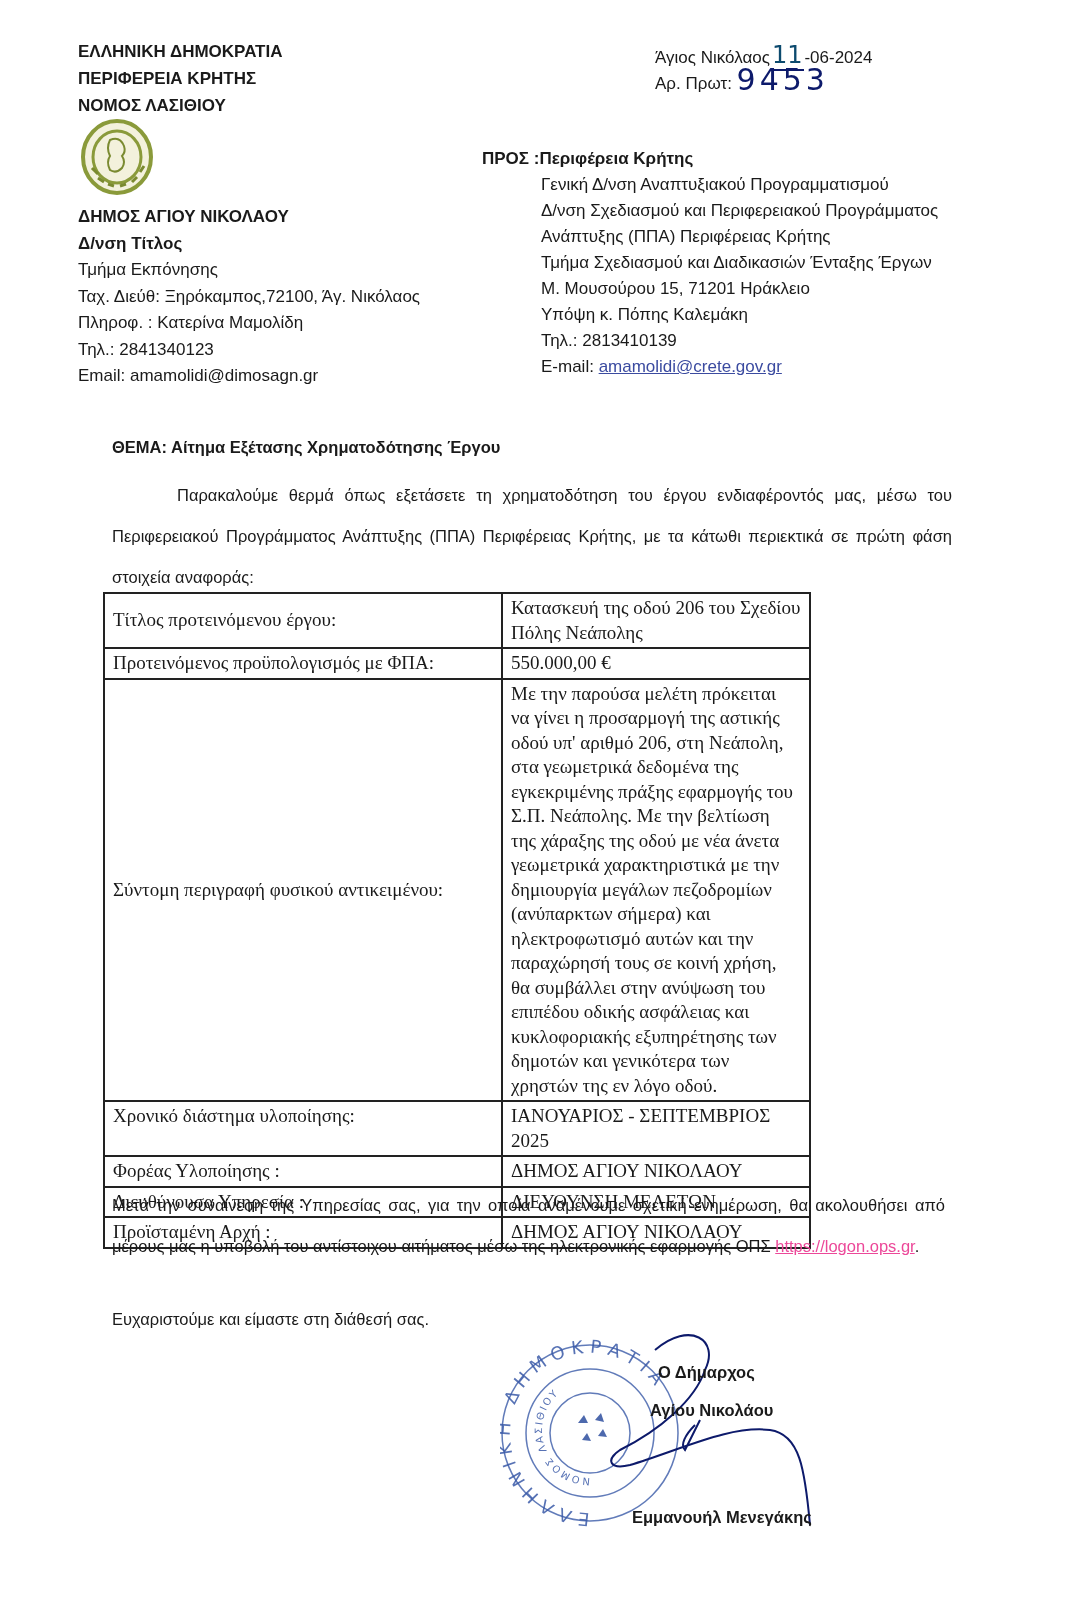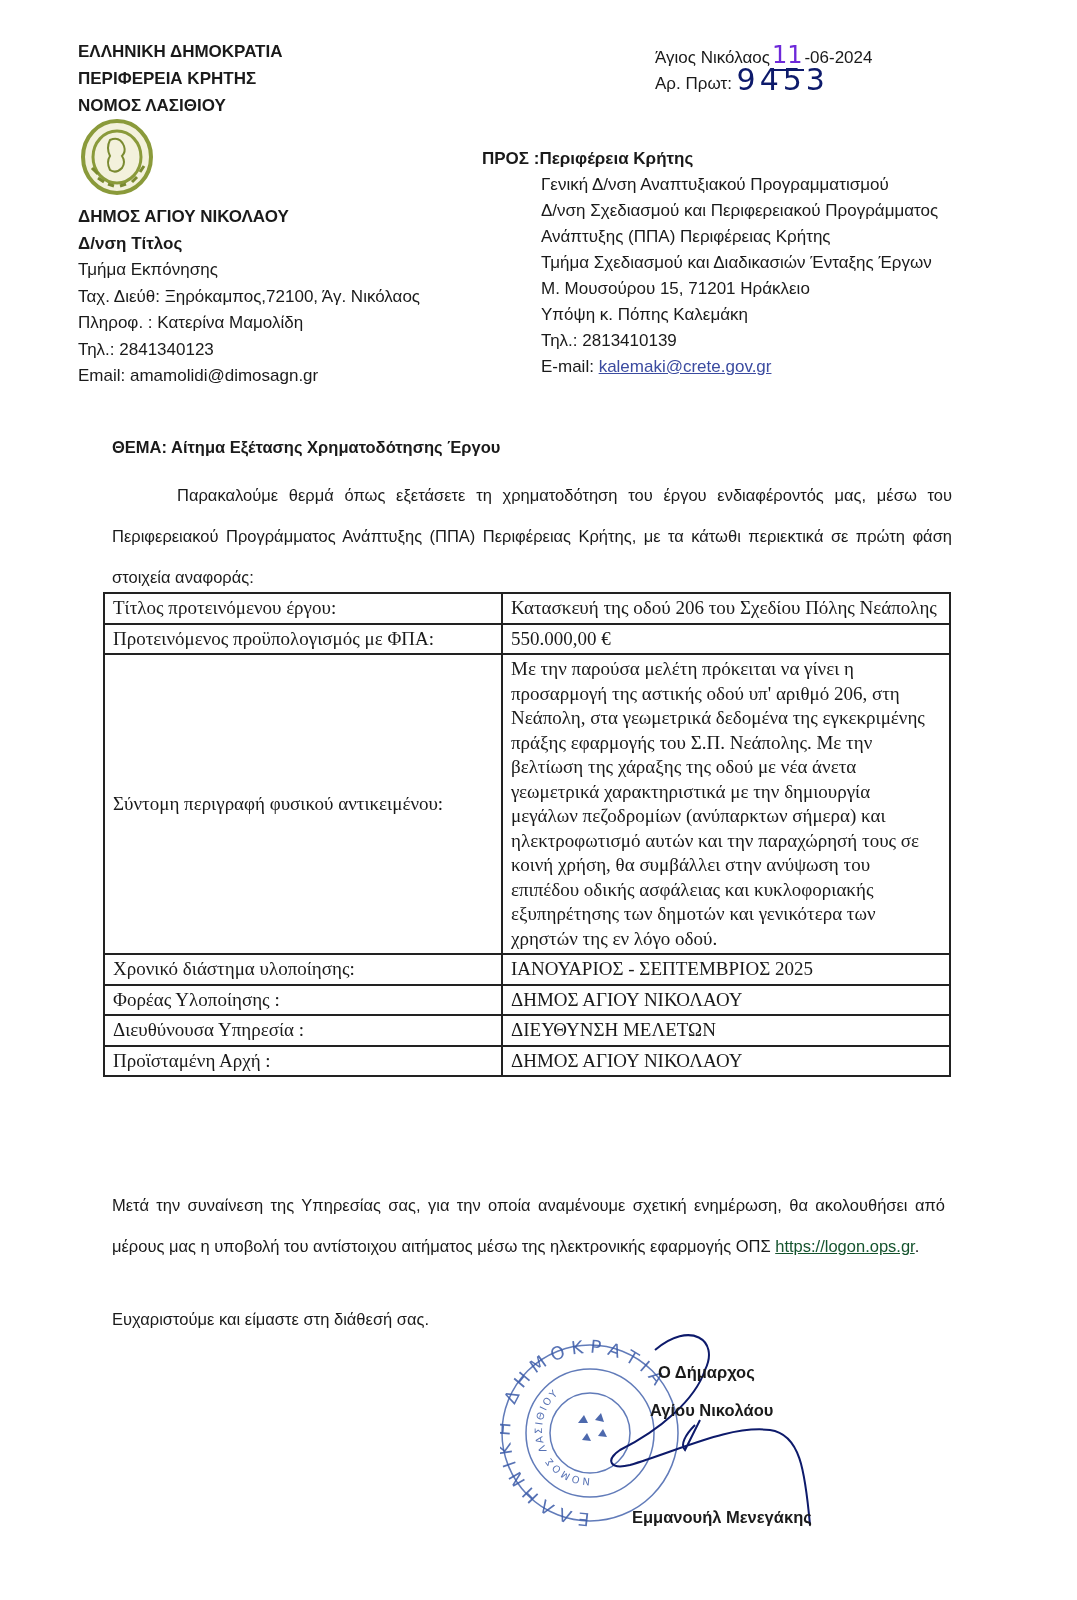--- a/index.html
+++ b/index.html
@@ -11,33 +11,33 @@
   
   #left-header { left: 78px; top: 38px; font-size: 17px; line-height: 27px; }
   #left-header .b { font-weight: bold; }
   #emblem { left: 80px; top: 118px; width: 74px; height: 78px; }
   #muni { left: 78px; top: 204px; font-size: 17px; line-height: 26.5px; }
   #muni .b { font-weight: bold; }
 
   
   #date-block { left: 655px; top: 42px; font-size: 17px; line-height: 26px; }
   .hand { font-family: "DejaVu Sans", sans-serif; color: #0d1a6b; font-size: 30px; letter-spacing: 4px; }
-  .hand-day { font-family: "DejaVu Sans", sans-serif; color: #6d28d9; font-size: 24px; border-bottom: 2px solid #0d1a6b; padding: 0 2px; }
+  .hand-day { font-family: "DejaVu Sans", sans-serif; color: #0c4a6e; font-size: 24px; border-bottom: 2px solid #0d1a6b; padding: 0 2px; }
   #recipient { left: 482px; top: 146px; font-size: 17px; line-height: 26px; }
   #recipient .b { font-weight: bold; }
   #recipient .ind { padding-left: 59px; }
   a.link { color: #3b4ba0; text-decoration: underline; }
 
   
   #subject { left: 112px; top: 438px; font-size: 16.5px; font-weight: bold; }
   #intro { left: 112px; top: 475px; width: 840px; font-size: 16.5px; line-height: 41px; text-align: justify; }
   #intro .indent { display: inline-block; width: 65px; }
 
   
-  #info-table { left: 103px; top: 592px; width: 848px; border-collapse: collapse; font-size: 19px; }
+  #info-table { left: 103px; top: 592px; width: 708px; border-collapse: collapse; font-size: 19px; }
   #info-table td { border: 2px solid #222; padding: 2px 8px; vertical-align: top; line-height: 24.5px; }
   #info-table td.lbl { width: 380px; }
   #info-table td.mid { vertical-align: middle; }
 
   #closing { left: 112px; top: 1185px; width: 833px; font-size: 16.5px; line-height: 41px; text-align: justify; }
   #thanks { left: 112px; top: 1310px; font-size: 16.5px; }
 
   
   #stamp { left: 500px; top: 1328px; width: 180px; height: 210px; }
   #sig-title { left: 658px; top: 1353px; font-size: 16.5px; font-weight: bold; line-height: 38px; }
@@ -82,21 +82,21 @@
 
 <div id="recipient" class="abs sans">
   <div><span class="b">ΠΡΟΣ :</span><span class="b">Περιφέρεια Κρήτης</span></div>
   <div class="ind">Γενική Δ/νση Αναπτυξιακού Προγραμματισμού</div>
   <div class="ind">Δ/νση Σχεδιασμού και Περιφερειακού Προγράμματος</div>
   <div class="ind">Ανάπτυξης (ΠΠΑ) Περιφέρειας Κρήτης</div>
   <div class="ind">Τμήμα Σχεδιασμού και Διαδικασιών Ένταξης Έργων</div>
   <div class="ind">Μ. Μουσούρου 15, 71201 Ηράκλειο</div>
   <div class="ind">Υπόψη κ. Πόπης Καλεμάκη</div>
   <div class="ind">Τηλ.: 2813410139</div>
-  <div class="ind"><span>E-mail: </span><a class="link">kalemaki@crete.gov.gr</a></div>
+  <div class="ind"><span>E-mail: </span><a class="link">amamolidi@crete.gov.gr</a></div>
 </div>
 
 <div id="subject" class="abs sans">ΘΕΜΑ: Αίτημα Εξέτασης Χρηματοδότησης Έργου</div>
 
 <div id="intro" class="abs sans"><span class="indent"></span><span>Παρακαλούμε θερμά όπως εξετάσετε τη χρηματοδότηση του έργου ενδιαφέροντός μας, μέσω του Περιφερειακού Προγράμματος Ανάπτυξης (ΠΠΑ) Περιφέρειας Κρήτης, με τα κάτωθι περιεκτικά σε πρώτη φάση στοιχεία αναφοράς:</span></div>
 
 <table id="info-table" class="abs serif">
   <tbody>
     <tr>
       <td class="lbl mid">Τίτλος προτεινόμενου έργου:</td>
@@ -122,21 +122,21 @@
       <td class="lbl">Διευθύνουσα Υπηρεσία :</td>
       <td>ΔΙΕΥΘΥΝΣΗ ΜΕΛΕΤΩΝ</td>
     </tr>
     <tr>
       <td class="lbl">Προϊσταμένη Αρχή :</td>
       <td>ΔΗΜΟΣ ΑΓΙΟΥ ΝΙΚΟΛΑΟΥ</td>
     </tr>
   </tbody>
 </table>
 
-<div id="closing" class="abs sans"><span>Μετά την συναίνεση της Υπηρεσίας σας, για την οποία αναμένουμε σχετική ενημέρωση, θα ακολουθήσει από μέρους μας η υποβολή του αντίστοιχου αιτήματος μέσω της ηλεκτρονικής εφαρμογής ΟΠΣ </span><a class="link" style="color:#14532d;">https://logon.ops.gr</a><span>.</span></div>
+<div id="closing" class="abs sans"><span>Μετά την συναίνεση της Υπηρεσίας σας, για την οποία αναμένουμε σχετική ενημέρωση, θα ακολουθήσει από μέρους μας η υποβολή του αντίστοιχου αιτήματος μέσω της ηλεκτρονικής εφαρμογής ΟΠΣ </span><a class="link" style="color:#ec4899;">https://logon.ops.gr</a><span>.</span></div>
 
 <div id="thanks" class="abs sans">Ευχαριστούμε και είμαστε στη διάθεσή σας.</div>
 
 <svg id="stamp" class="abs" viewBox="0 0 180 210">
   <defs>
     <path id="stampArc" d="M90,185 A80,80 0 1,1 90.1,185"></path>
     <path id="stampArcInner" d="M90,150 A48,48 0 1,1 90.1,150"></path>
   </defs>
   <circle cx="90" cy="105" r="88" fill="none" stroke="#3a5aa8" stroke-width="1.5" opacity="0.8"></circle>
   <circle cx="90" cy="105" r="64" fill="none" stroke="#3a5aa8" stroke-width="1.5" opacity="0.8"></circle>

